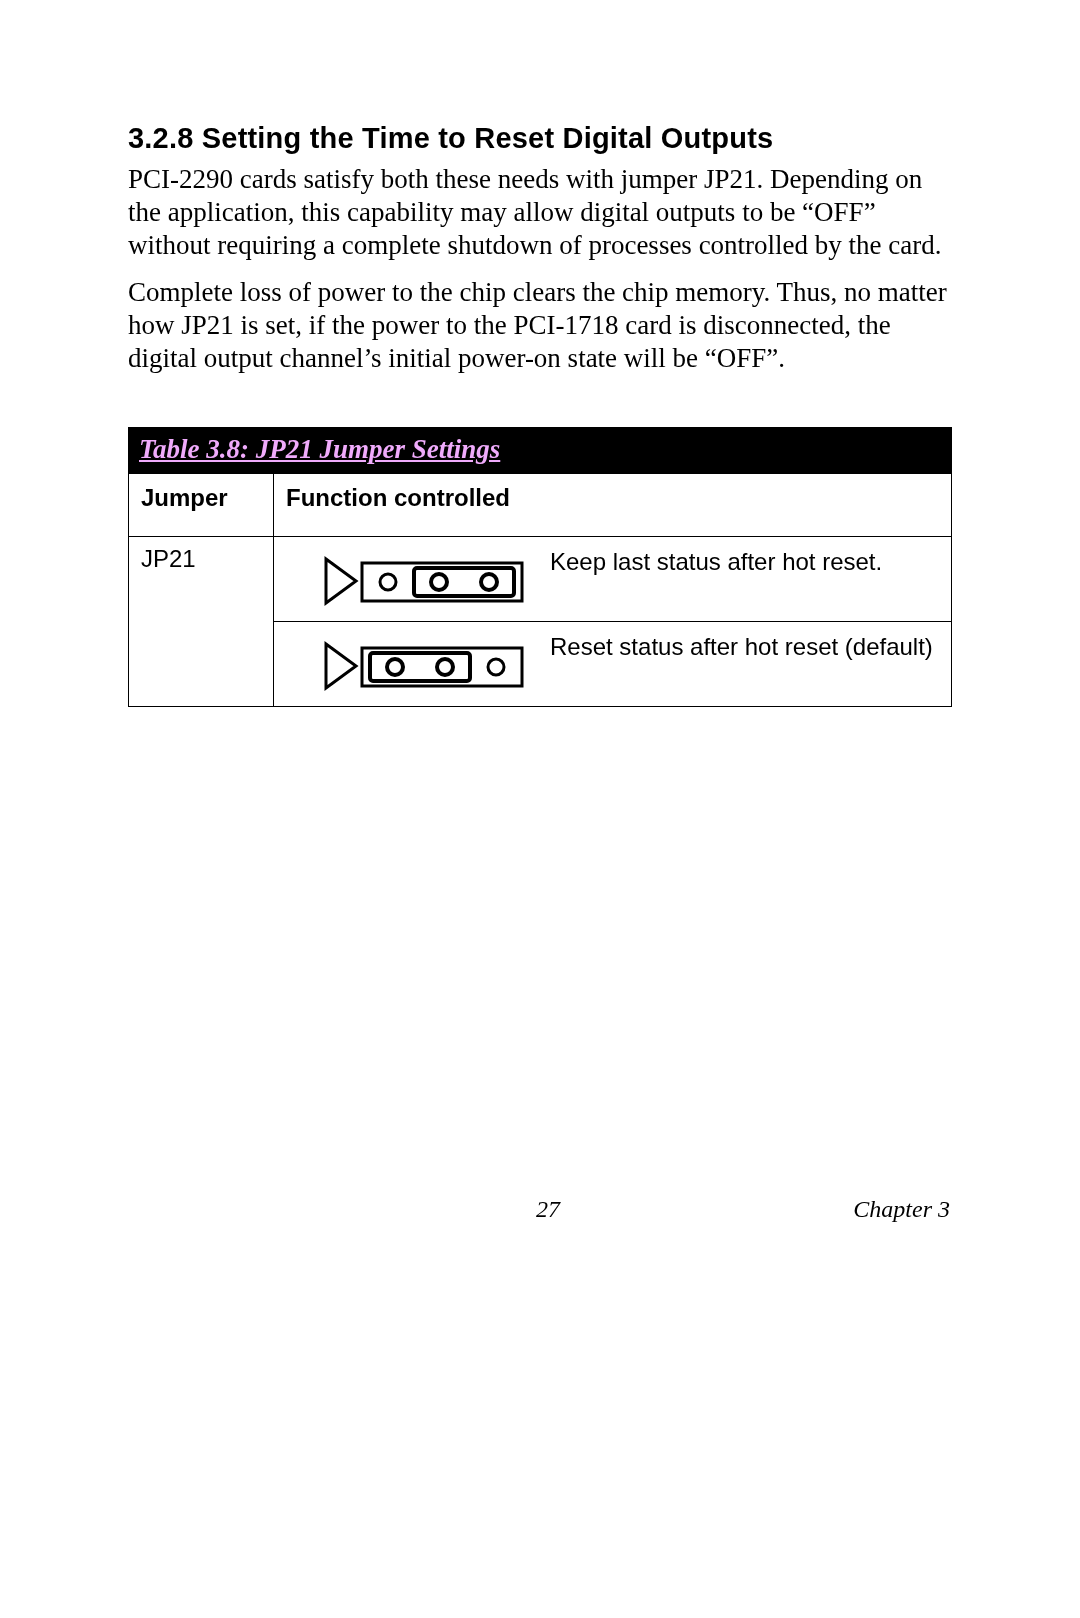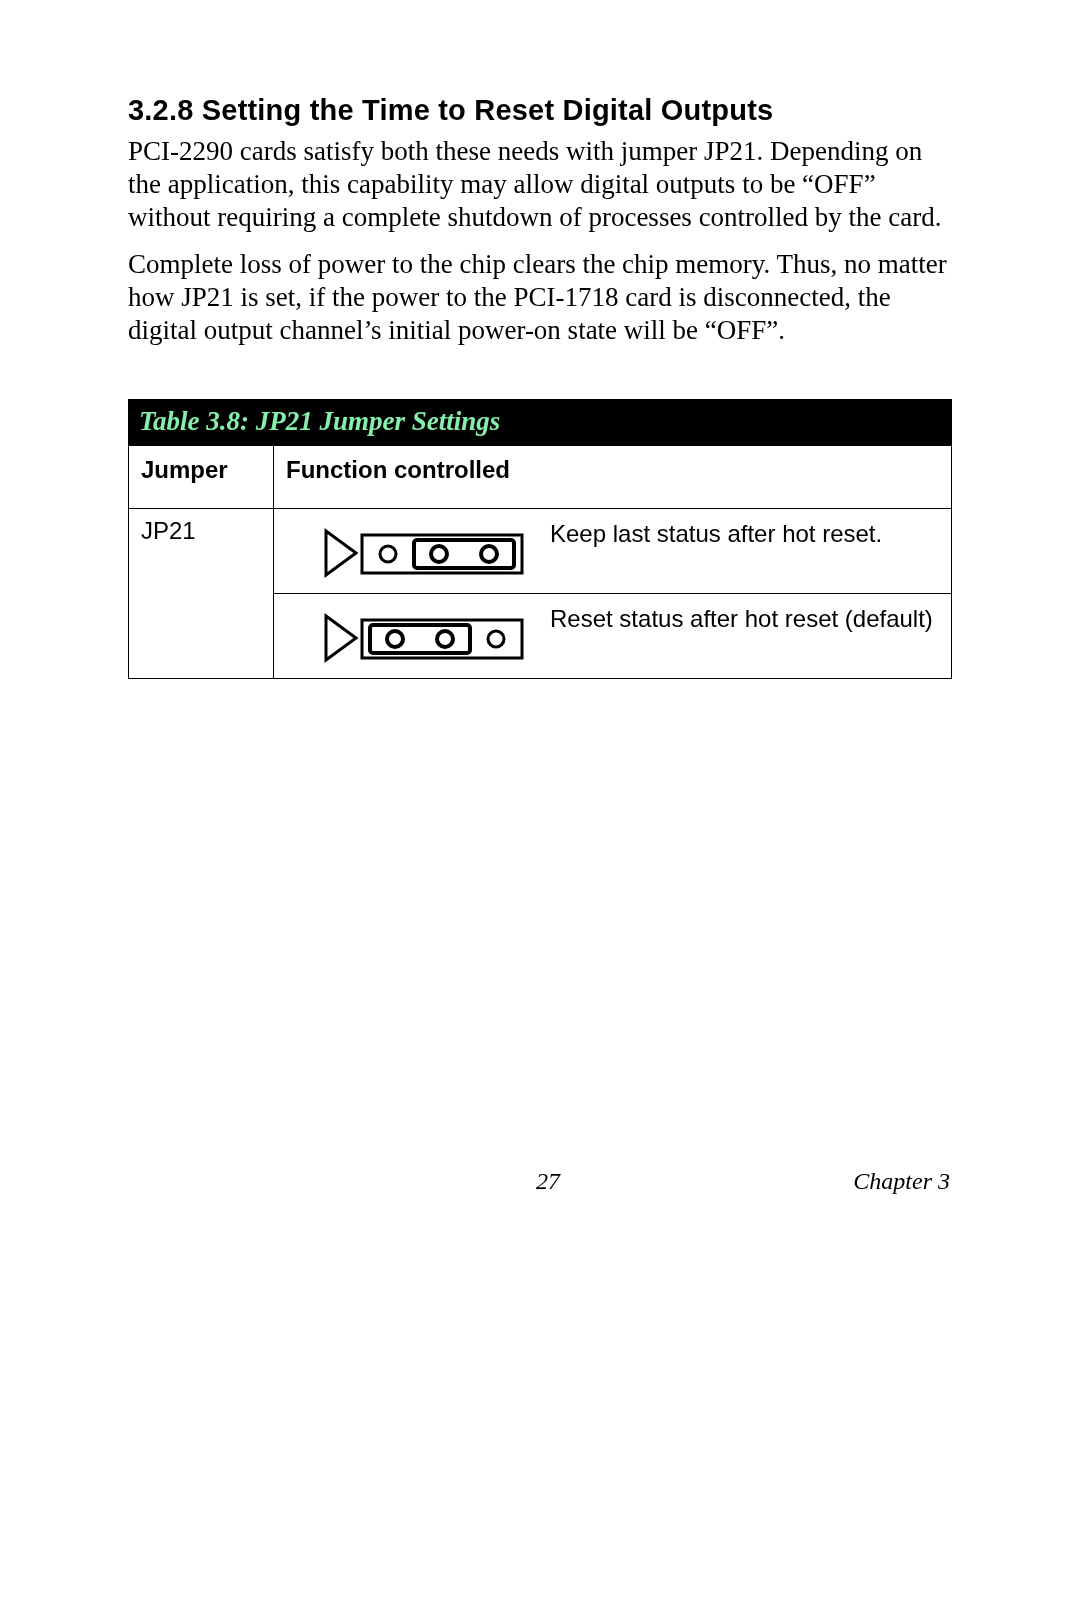--- a/index.html
+++ b/index.html
@@ -8,20 +8,21 @@
     background: #ffffff;
     font-family: "Times New Roman", Times, serif;
     color: #000;
   }
   .page {
     width: 1080px;
     height: 1275px;
     position: relative;
     box-sizing: border-box;
     padding: 94px 128px 0 128px;
+    margin-top: 28px;
   }
   .heading {
     font-family: Arial, Helvetica, sans-serif;
     font-weight: bold;
     font-size: 29px;
     margin: 0 0 8px 0;
     letter-spacing: 0.2px;
   }
   .para {
     font-size: 27px;
@@ -32,26 +33,27 @@
     margin-top: 14px;
   }
   .table-wrap {
     margin-top: 52px;
     border: 1.5px solid #000;
     border-collapse: collapse;
     width: 100%;
   }
   .table-title-row td {
     background: #000;
-    color: #86efac;
+    color: #f0abfc;
     font-style: italic;
     font-family: "Times New Roman", Times, serif;
     font-weight: bold;
     font-size: 27px;
     padding: 6px 10px 8px 10px;
+    text-decoration: underline;
   }
   .table-head-row td {
     font-family: Arial, Helvetica, sans-serif;
     font-weight: bold;
     font-size: 24px;
     padding: 10px 12px 24px 12px;
     border: 1.5px solid #000;
     vertical-align: top;
   }
   .body-row td {

